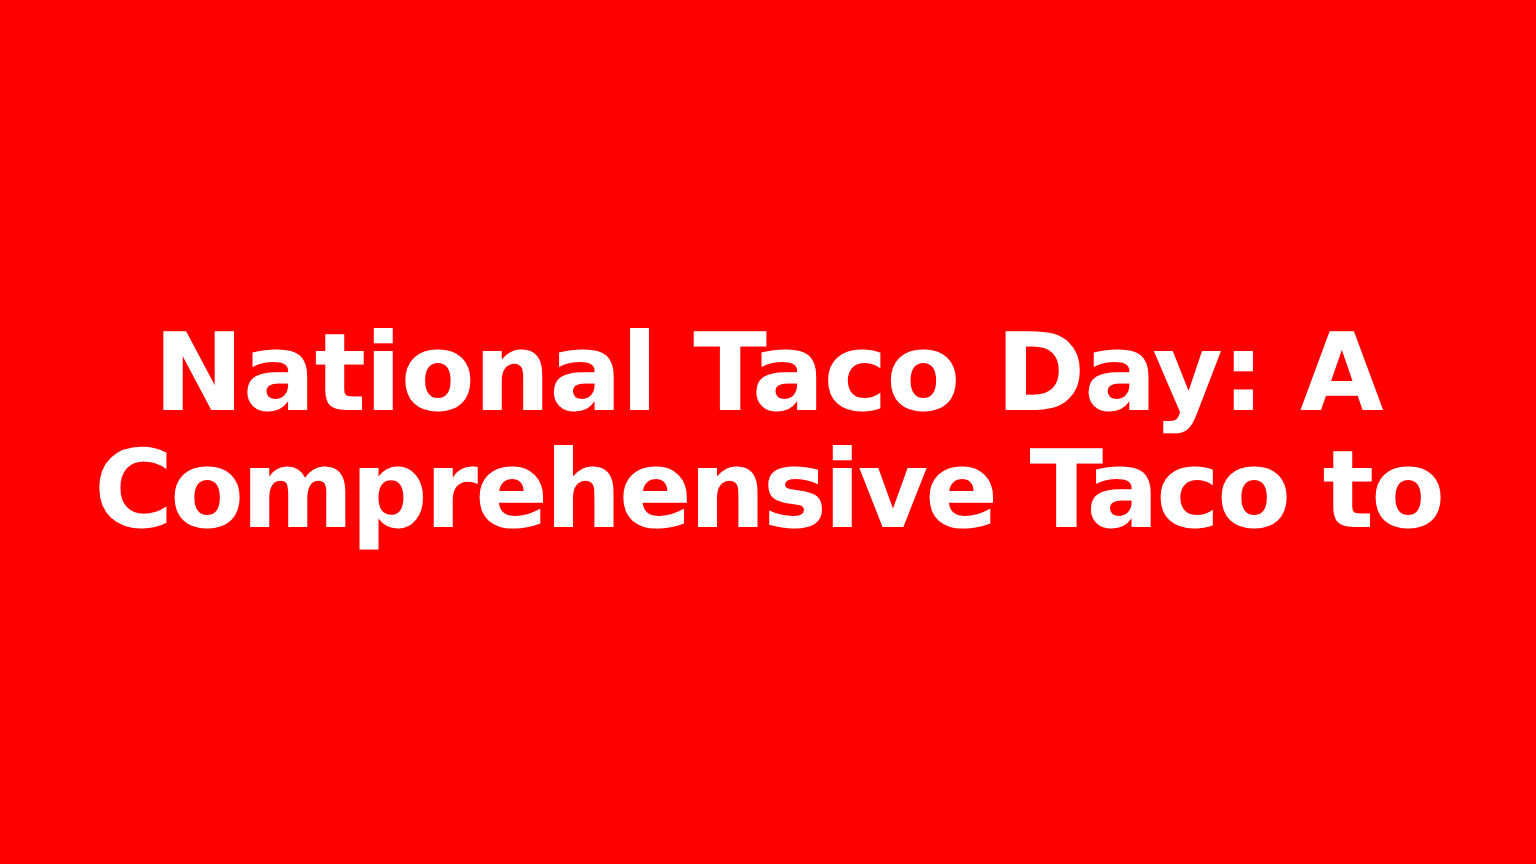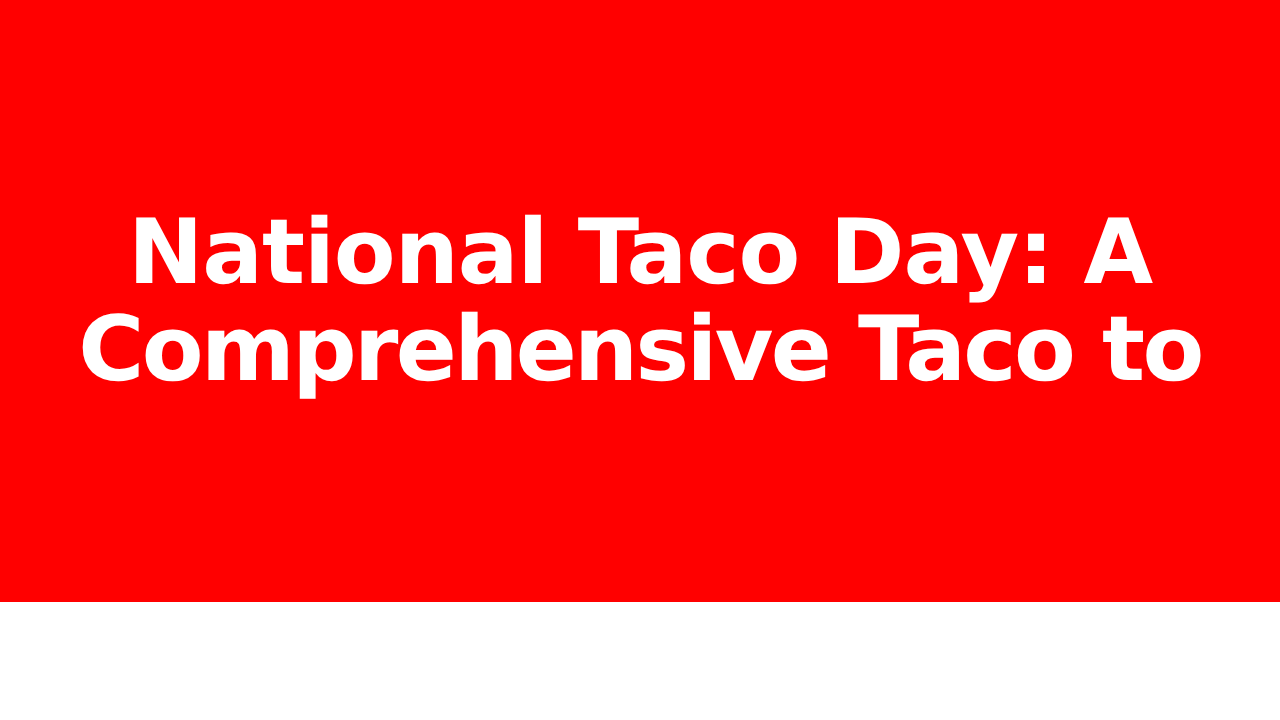--- a/index.html
+++ b/index.html
@@ -10,21 +10,21 @@
   body {
     width: 1280px;
     height: 720px;
     overflow: hidden;
     font-family: "Liberation Sans", sans-serif;
   }
 
   #banner {
     position: relative;
     width: 1280px;
-    height: 602px;
+    height: 720px;
     background: #FF0000;
     display: flex;
     align-items: center;
     justify-content: center;
     box-sizing: border-box;
   }
 
   #title-block {
     width: 1180px;
     text-align: center;

